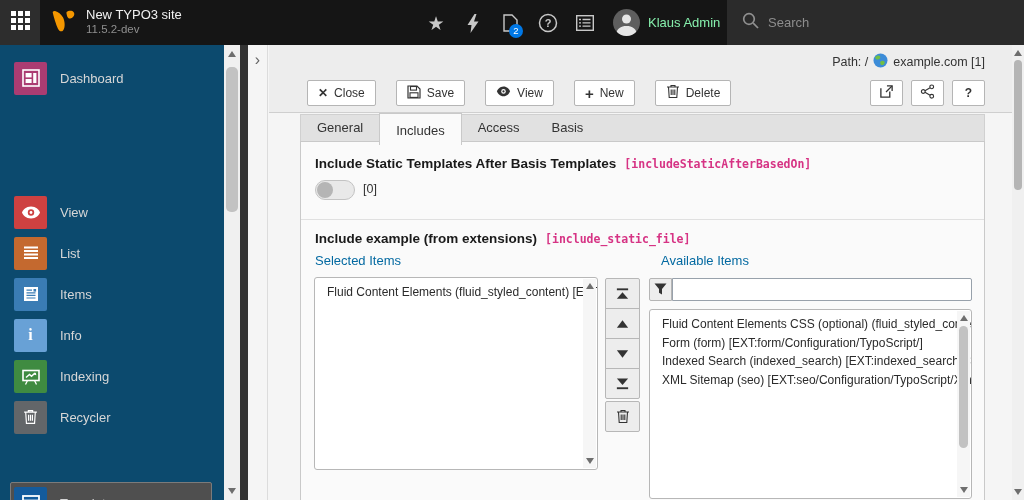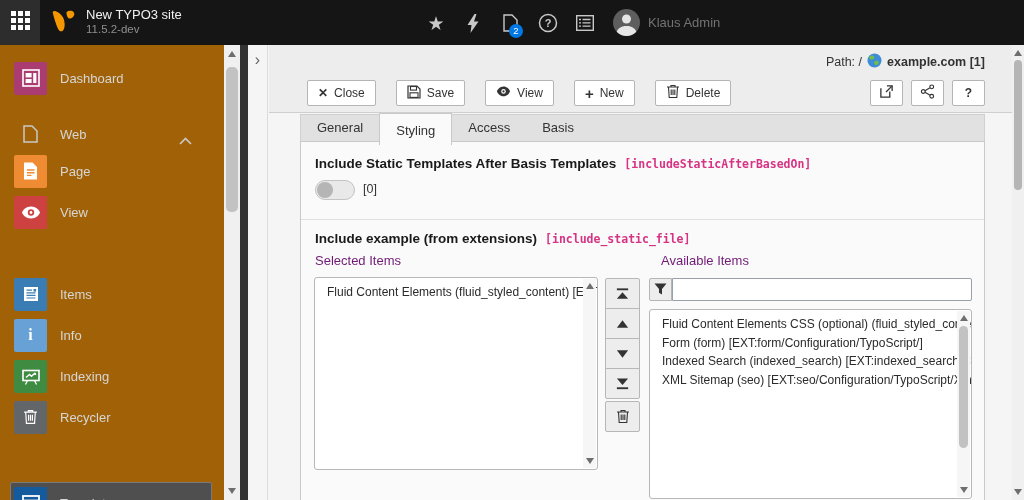--- a/index.html
+++ b/index.html
@@ -18,27 +18,27 @@
   .site-title { left:86px; top:7px; font-size:13px; color:#f1f1f1; line-height:16px; }
   .site-version { left:86px; top:23px; font-size:11.5px; color:#8f8f8f; }
   .tb-ico { top:12px; width:22px; height:22px; display:flex; align-items:center; justify-content:center; color:#c8c8c8; }
   .tb-star { left:425px; font-size:19px; }
   .tb-bolt { left:462px; }
   .tb-doc  { left:499px; }
   .badge { left:509px; top:24px; width:14px; height:14px; border-radius:50%; background:#0078e6; color:#fff; font-size:9.5px; text-align:center; line-height:14px; }
   .tb-help { left:537px; }
   .tb-list { left:574px; }
   .avatar { left:613px; top:9px; width:27px; height:27px; border-radius:50%; background:#5e5e5e; overflow:hidden; display:flex; align-items:flex-end; justify-content:center; }
-  .username { left:648px; top:15px; font-size:13px; color:#737373; }
+  .username { left:648px; top:15px; font-size:13px; color:#86efac; }
   .searchbar { left:727px; top:0; width:297px; height:45px; background:#2b2b2b; display:flex; align-items:center; }
   .searchbar .mag { margin-left:15px; }
   .search-ph { margin-left:9px; font-size:13px; color:#8d8d8d; }
 
   
-  .sidebar { left:0; top:45px; width:224px; height:455px; background:#a16207; }
+  .sidebar { left:0; top:45px; width:224px; height:455px; background:#0c4a6e; }
   .srow { position:absolute; left:0; width:224px; height:34px; display:flex; align-items:center; cursor:pointer; }
   .tile { width:33px; height:33px; margin-left:14px; border-radius:2px; display:flex; align-items:center; justify-content:center; flex:0 0 33px; }
   .slabel { margin-left:13px; font-size:13px; color:#d6d6d6; white-space:nowrap; }
   .webico { width:33px; margin-left:14px; display:flex; justify-content:center; }
   .chev-up { position:absolute; right:32px; top:14px; }
   .sel-row { position:absolute; left:10px; top:437px; width:202px; height:42px; background:#4f4f4f; border:1px solid #7b7b7b; border-radius:2px; display:flex; align-items:center; cursor:pointer; }
   .sel-row .tile { margin-left:3px; }
   .info-i { color:#fff; font-weight:bold; font-size:16px; font-family:"Liberation Serif", serif; }
 
   
@@ -50,21 +50,21 @@
   .arr.up { border-bottom:6px solid #6e6e6e; }
   .arr.dn { border-top:6px solid #6e6e6e; }
 
   .dark-edge { left:240px; top:45px; width:8px; height:455px; background:#333333; }
   .collapse-strip { left:248px; top:45px; width:20px; height:455px; background:#f5f5f5; border-right:1px solid #dcdcdc; }
   .collapse-strip span { display:block; text-align:center; margin-top:6px; font-size:16px; color:#666; cursor:pointer; }
 
   
   .docheader { left:269px; top:45px; width:743px; height:68px; background:#ededed; border-bottom:1px solid #cfcfcf; }
   .pathline { top:53px; right:39px; display:flex; align-items:center; gap:5px; font-size:12.5px; color:#333; }
-  .pathline b { font-weight:bold; }
+  .pathline b { font-weight:normal; }
   .btnrow { left:307px; top:80px; display:flex; gap:20px; }
   .btnrow-r { right:39px; top:80px; display:flex; gap:8px; }
   .btn {
     height:26px; background:#fff; border:1px solid #b5b5b5; border-radius:2px;
     display:flex; align-items:center; gap:6px; padding:0 10px; font-size:12px; color:#333; cursor:pointer;
     font-family:"Liberation Sans", sans-serif;
   }
   .btn.sq { width:33px; justify-content:center; padding:0; font-weight:bold; }
   .xglyph { font-size:12px; font-weight:bold; }
 
@@ -73,21 +73,21 @@
   .tab { height:27px; padding:6px 16px 0; font-size:13px; color:#333; cursor:pointer; }
   .tab.active { background:#fafafa; border:1px solid #c9c9c9; border-bottom:none; height:32px; margin-bottom:-4px; padding-top:9px; position:relative; z-index:3; }
   .panel { left:300px; top:141px; width:685px; height:365px; background:#fafafa; border:1px solid #c9c9c9; z-index:1; }
 
   .flabel { position:absolute; left:14px; font-size:13.5px; font-weight:bold; color:#1a1a1a; }
   .fcode { font-family:"DejaVu Sans Mono", "Liberation Mono", monospace; font-size:11.5px; font-weight:bold; color:#d63384; margin-left:8px; }
   .toggle { position:absolute; left:14px; top:38px; width:40px; height:20px; background:#e9e9e9; border:1px solid #c3c3c3; border-radius:10px; cursor:pointer; }
   .knob { position:absolute; left:1px; top:1px; width:16px; height:16px; border-radius:50%; background:#b5b5b5; }
   .toggle-val { position:absolute; left:62px; top:40px; font-size:12.5px; color:#333; }
   .sec-divider { position:absolute; left:0; top:77px; width:100%; border-top:1px solid #e0e0e0; }
-  .colhead { position:absolute; top:111px; font-size:13px; color:#701a75; }
+  .colhead { position:absolute; top:111px; font-size:13px; color:#0369a1; }
 
   .selbox { position:absolute; background:#fff; border:1px solid #b7b7b7; border-radius:3px; overflow:hidden; }
   .sel-items { left:13px; top:135px; width:284px; height:193px; }
   .avail-box { left:348px; top:167px; width:323px; height:190px; }
   .opt { font-size:12px; color:#2b2b2b; white-space:nowrap; overflow:hidden; padding:0 16px 0 12px; line-height:18.5px; cursor:pointer; }
   .opt:first-child { padding-top:5px; }
   .inner-sb { position:absolute; top:1px; bottom:1px; right:1px; width:13px; background:#f6f6f6; }
 
   .movers { position:absolute; left:304px; top:136px; width:35px; }
   .mbtn { width:35px; height:31px; background:#ededed; border:1px solid #b7b7b7; display:flex; align-items:center; justify-content:center; cursor:pointer; margin-top:-1px; }
@@ -152,71 +152,66 @@
         <path d="M3 4.5h2 M6.5 4.5h8 M3 7.8h2 M6.5 7.8h8 M3 11.1h2 M6.5 11.1h8" stroke="#c8c8c8" stroke-width="1.3"></path>
       </svg>
   </div>
   <div class="ab avatar">
     <svg width="27" height="27" viewBox="0 0 27 27">
         <circle cx="13.5" cy="10" r="4.5" fill="#e6e6e6"></circle>
         <path d="M3 27 C3 19.5 8 17 13.5 17 C19 17 24 19.5 24 27 Z" fill="#e6e6e6"></path>
       </svg>
   </div>
   <div class="ab username">Klaus Admin</div>
+  <div class="ab searchbar">
+    <span class="mag">
+      <svg width="17" height="17" viewBox="0 0 17 17">
+          <circle cx="7" cy="7" r="5.3" stroke="#909090" stroke-width="1.7" fill="none"></circle>
+          <path d="M11.2 11.2 L16 16" stroke="#909090" stroke-width="1.7"></path>
+        </svg>
+    </span>
+    <span class="search-ph">Search</span>
+  </div>
 </div>
 
 <div class="ab sidebar">
 
   <div class="srow" style="top:16px">
     <span class="tile" style="background: rgb(171, 60, 114);">
       <svg width="18" height="18" viewBox="0 0 18 18">
           <rect x="1" y="1" width="16" height="16" fill="none" stroke="#fff" stroke-width="1.6"></rect>
           <rect x="3.6" y="4" width="6" height="4.4" fill="#fff"></rect>
           <rect x="11.2" y="4" width="3.2" height="10" fill="#fff"></rect>
           <rect x="3.6" y="10" width="6" height="4" fill="#fff"></rect>
         </svg>
     </span>
     <span class="slabel">Dashboard</span>
   </div>
 
-  <div class="srow" style="top:72px">
-    <span class="webico">
-      <svg width="15" height="18" viewBox="0 0 15 18">
-          <path d="M1 1 h8 l5 5 v11 h-13 Z" stroke="#c9c9c9" fill="none" stroke-width="1.5"></path>
-        </svg>
-    </span>
-    <span class="slabel">Web</span>
-    <span class="chev-up">
-      <svg width="13" height="8" viewBox="0 0 13 8">
-          <path d="M1 7 L6.5 1.5 L12 7" stroke="#c9c9c9" stroke-width="1.6" fill="none"></path>
-        </svg>
-    </span>
-  </div>
-
-  <div class="srow" style="top:109px">
-    <span class="tile" style="background: rgb(239, 139, 50);">
-      <svg width="15" height="18" viewBox="0 0 15 18">
-          <path d="M1 0.5 h8.5 l4.5 4.5 v12.5 h-13 Z" fill="#fff"></path>
-          <path d="M4 8 h7.5 M4 10.7 h7.5 M4 13.4 h4.5" stroke="#ef8b32" stroke-width="1.4"></path>
-        </svg>
-    </span>
-    <span class="slabel">Page</span>
-  </div>
+
 
   <div class="srow" style="top:150px">
     <span class="tile" style="background: rgb(206, 65, 65);">
       <svg width="20" height="13" viewBox="0 0 20 13">
           <path d="M10 0.5 C5 0.5 1.8 4 1 6.5 C1.8 9 5 12.5 10 12.5 C15 12.5 18.2 9 19 6.5 C18.2 4 15 0.5 10 0.5 Z" fill="#fff"></path>
           <circle cx="10" cy="6.5" r="3.2" fill="#ce4141"></circle>
           <circle cx="10" cy="6.5" r="1.4" fill="#fff"></circle>
         </svg>
     </span>
     <span class="slabel">View</span>
   </div>
 
+  <div class="srow" style="top:191px">
+    <span class="tile" style="background: rgb(196, 105, 47);">
+      <svg width="16" height="14" viewBox="0 0 16 14">
+          <path d="M1 1.5 h14 M1 5 h14 M1 8.5 h14 M1 12 h14" stroke="#fff" stroke-width="2.2"></path>
+        </svg>
+    </span>
+    <span class="slabel">List</span>
+  </div>
 
   <div class="srow" style="top:232px">
     <span class="tile" style="background: rgb(58, 124, 180);">
       <svg width="16" height="16" viewBox="0 0 16 16">
           <rect x="1" y="1" width="14" height="14" fill="#fff"></rect>
           <path d="M3.5 4.2 h5.5 M3.5 6.8 h9 M3.5 9.4 h9 M3.5 12 h9" stroke="#3a7cb4" stroke-width="1.2"></path>
           <rect x="10.5" y="3" width="2.6" height="2.6" fill="#3a7cb4"></rect>
         </svg>
     </span>
     <span class="slabel">Items</span>
@@ -344,21 +339,21 @@
           <circle cx="12.5" cy="13" r="2" stroke="#333" fill="none" stroke-width="1.2"></circle>
           <path d="M5.3 7.1 L10.7 3.9 M5.3 8.9 L10.7 12.1" stroke="#333" stroke-width="1.2"></path>
         </svg>
     </span>
   </button>
   <button class="btn sq">?</button>
 </div>
 
 <div class="ab tabbar">
   <div class="tab">General</div>
-  <div class="tab active">Styling</div>
+  <div class="tab active">Includes</div>
   <div class="tab">Access</div>
   <div class="tab">Basis</div>
 </div>
 
 <div class="ab panel">
 
   <div class="flabel" style="top:14px">
     <span>Include Static Templates After Basis Templates</span><span class="fcode">[includeStaticAfterBasedOn]</span>
   </div>
   <div class="toggle">

